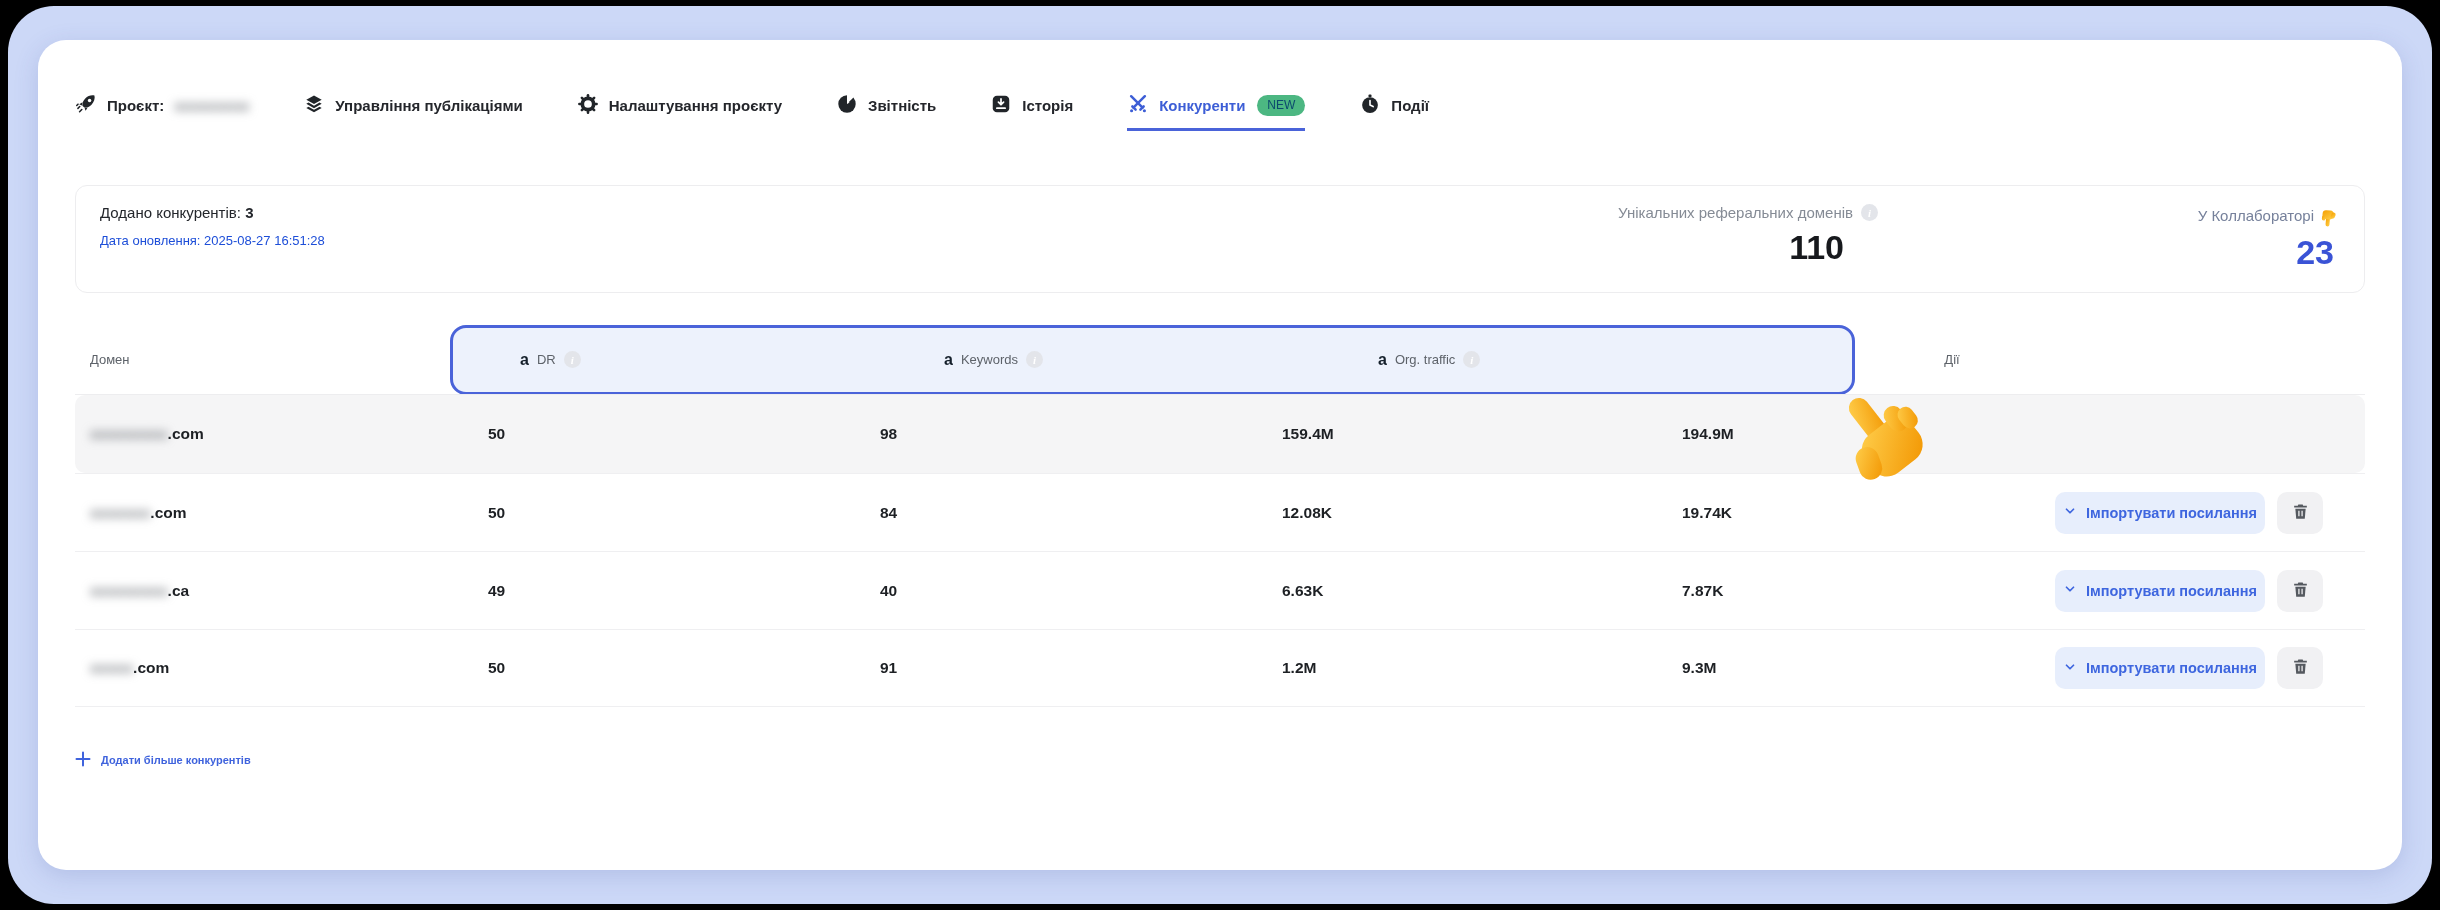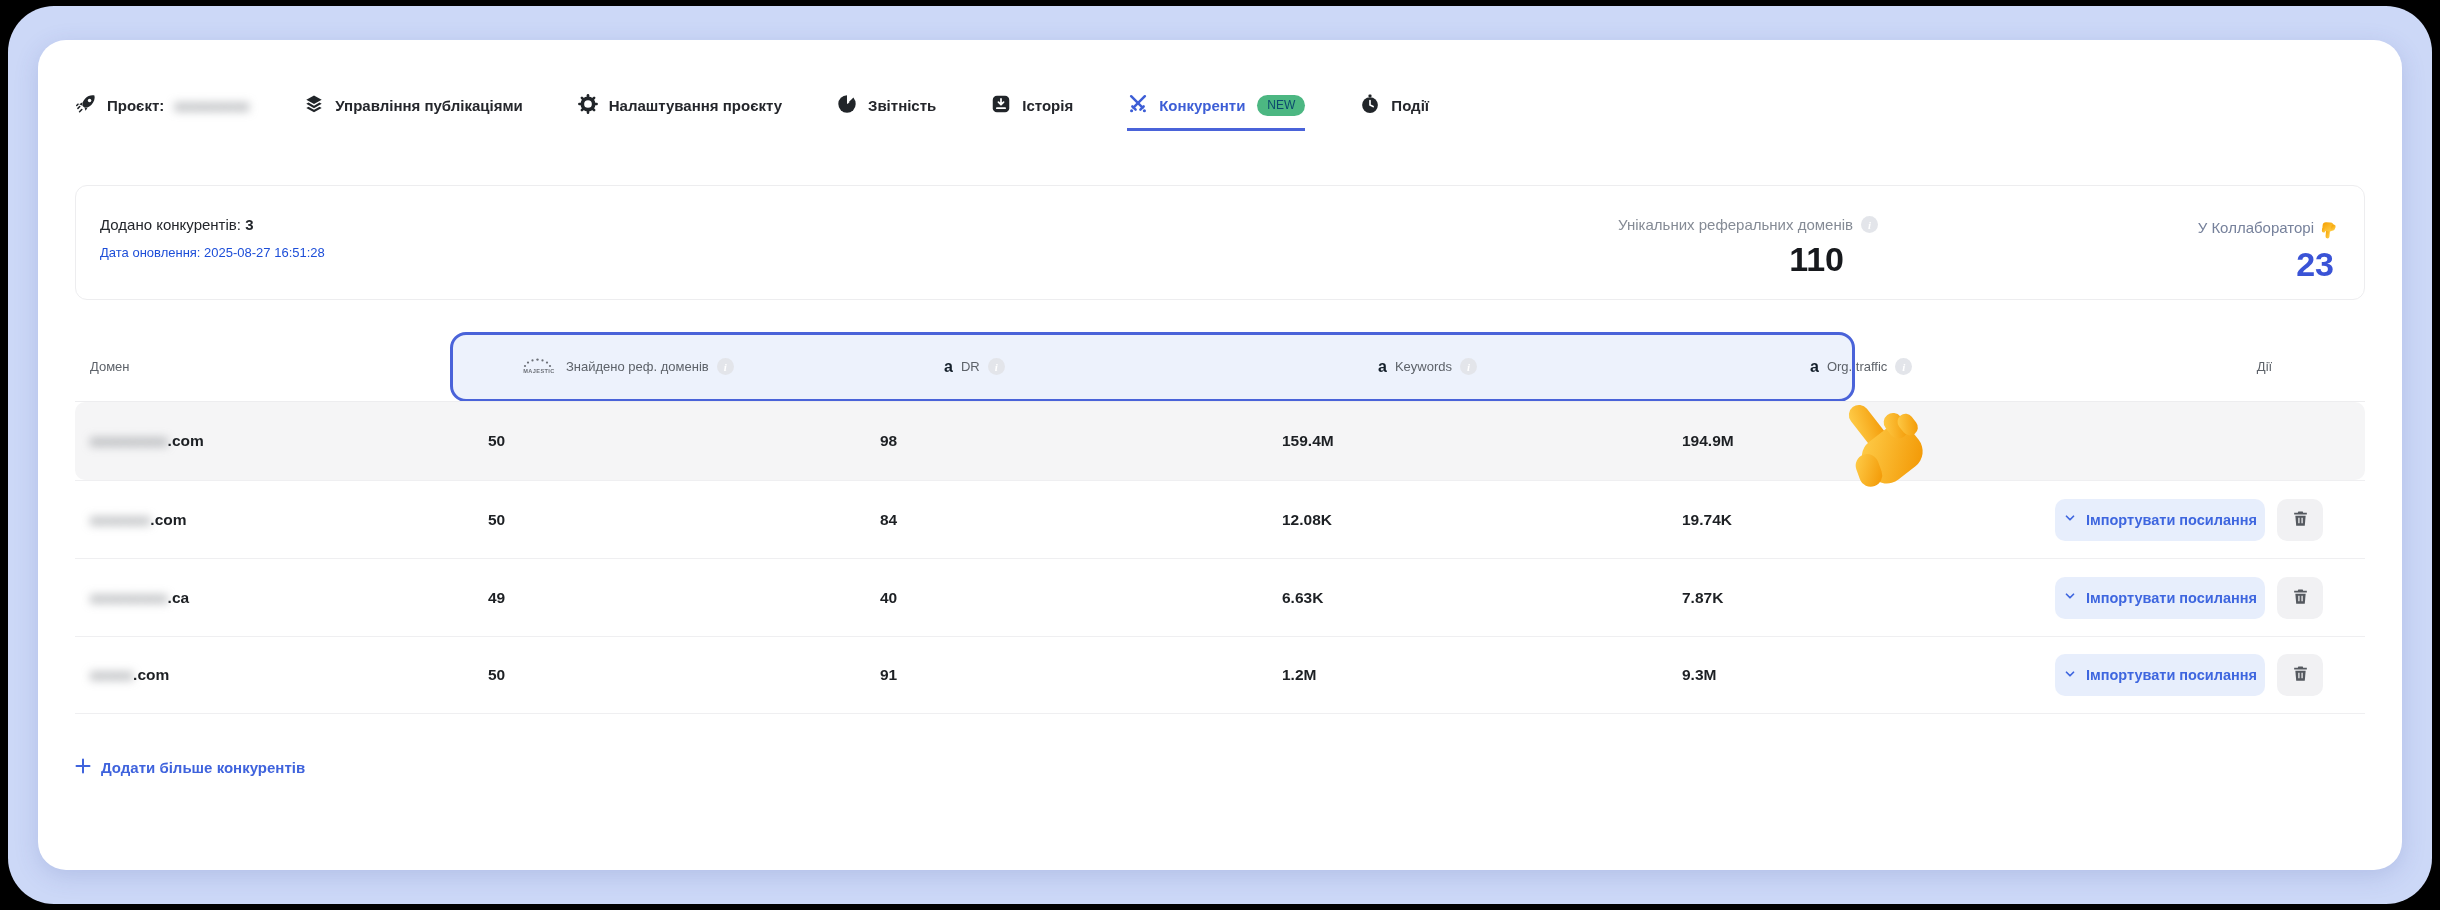--- a/index.html
+++ b/index.html
@@ -22,21 +22,21 @@
          color: #24262b; cursor: pointer; padding-bottom: 10px; border-bottom: 3px solid transparent; margin-top: 29px; }
   .tab svg { flex: 0 0 auto; }
   .tab.active { color: #3d5ed6; border-bottom-color: #4a63d9; }
   .badge-new { background: #4cb782; color: #0c4a6e; font-size: 12px; font-weight: 400;
                padding: 3px 10px 4px; border-radius: 12px; margin-left: 2px; }
   .masked { filter: blur(5px); color: #74787e; }
 
   
   .summary {
     margin: 54px 37px 0; border: 1px solid #ededef; border-radius: 12px;
-    padding: 30px 26px 15px 24px; display: flex; align-items: flex-start; min-height: 108px;
+    padding: 18px 26px 15px 24px; display: flex; align-items: flex-start; min-height: 108px;
   }
   .sum-left { flex: 1 1 auto; }
   .sum-added { font-size: 15px; color: #23262b; font-weight: 500; }
   .sum-added b { font-weight: 800; }
   .sum-date { font-size: 13px; color: #1d4ed8; margin-top: 12px; }
   .sum-mid { width: 560px; text-align: right; }
   .sum-label { font-size: 15px; color: #858b95; display: inline-flex; align-items: center; gap: 8px; }
   .sum-value { font-size: 34px; font-weight: 800; color: #17191d; margin-top: 6px; padding-right: 34px; }
   .sum-right { width: 460px; text-align: right; }
   .sum-label-collab { font-size: 15px; color: #76819b; display: inline-flex; align-items: center; gap: 4px; }
@@ -79,21 +79,21 @@
   .icon-btn {
     width: 46px; height: 42px; border: none; border-radius: 10px; background: #f1f1f3;
     display: inline-flex; align-items: center; justify-content: center; cursor: pointer;
   }
 
   
   .hand { position: absolute; left: 1758px; top: 62px; width: 104px; height: 104px; z-index: 6; pointer-events: none; }
 
   
   .add-more { display: inline-flex; align-items: center; gap: 10px; margin: 44px 37px 0;
-              color: #3f63dd; font-size: 15px; font-weight: 600; cursor: pointer; }
+              color: #3f63dd; font-size: 11px; font-weight: 600; cursor: pointer; }
 
   .majestic-svg text { font-family: "Liberation Sans", sans-serif; font-weight: 700; }
 </style>
 </head>
 <body>
 
 <div class="stage">
   <div class="card">
 
     
@@ -253,38 +253,20 @@
             <rect x="44" y="20" width="13" height="19" rx="6.5"></rect>
             <rect x="52" y="26" width="11" height="16" rx="5.5"></rect>
             <rect x="9" y="31" width="16" height="23" rx="8" transform="rotate(18 17 42)"></rect>
           </g>
         </svg>
       </span>
 
       <div class="trow thead">
         <div class="cell c-domain">Домен</div>
 
-        <div class="cell">
-          <span>
-            <svg class="majestic-svg" width="38" height="22" viewBox="0 0 38 22">
-              <g fill="#6c7077">
-                <circle cx="5" cy="12" r="1.1"></circle>
-                  <circle cx="8" cy="8.6" r="1.1"></circle>
-                <circle cx="12.5" cy="6.4" r="1.1"></circle>
-                  <circle cx="17.5" cy="5.6" r="1.2"></circle>
-                <circle cx="22.5" cy="6.4" r="1.1"></circle>
-                  <circle cx="27" cy="8.6" r="1.1"></circle>
-                <circle cx="30" cy="12" r="1.1"></circle>
-              </g>
-              <text x="19" y="19" font-size="5.6" text-anchor="middle" fill="#6c7077" letter-spacing="0.4">MAJESTIC</text>
-            </svg>
-          </span>
-          <span>Знайдено реф. доменів</span>
-          <span class="info"></span>
-        </div>
 
         <div class="cell">
           <span class="ahrefs-a">a</span>
           <span>DR</span>
           <span class="info"></span>
         </div>
 
         <div class="cell">
           <span class="ahrefs-a">a</span>
           <span>Keywords</span>

